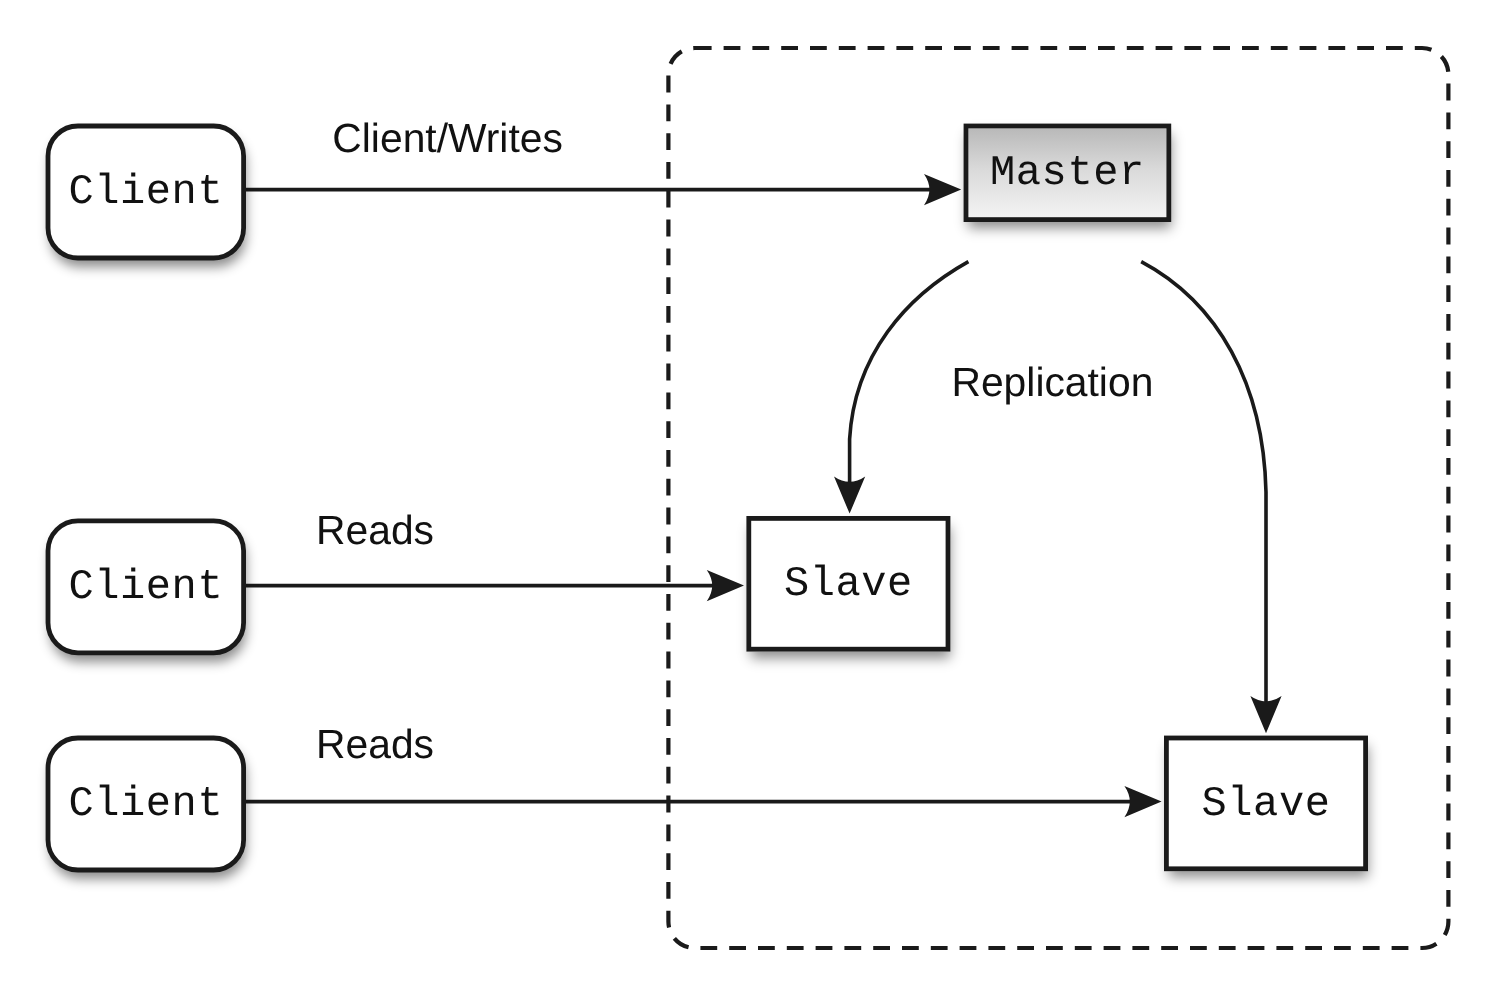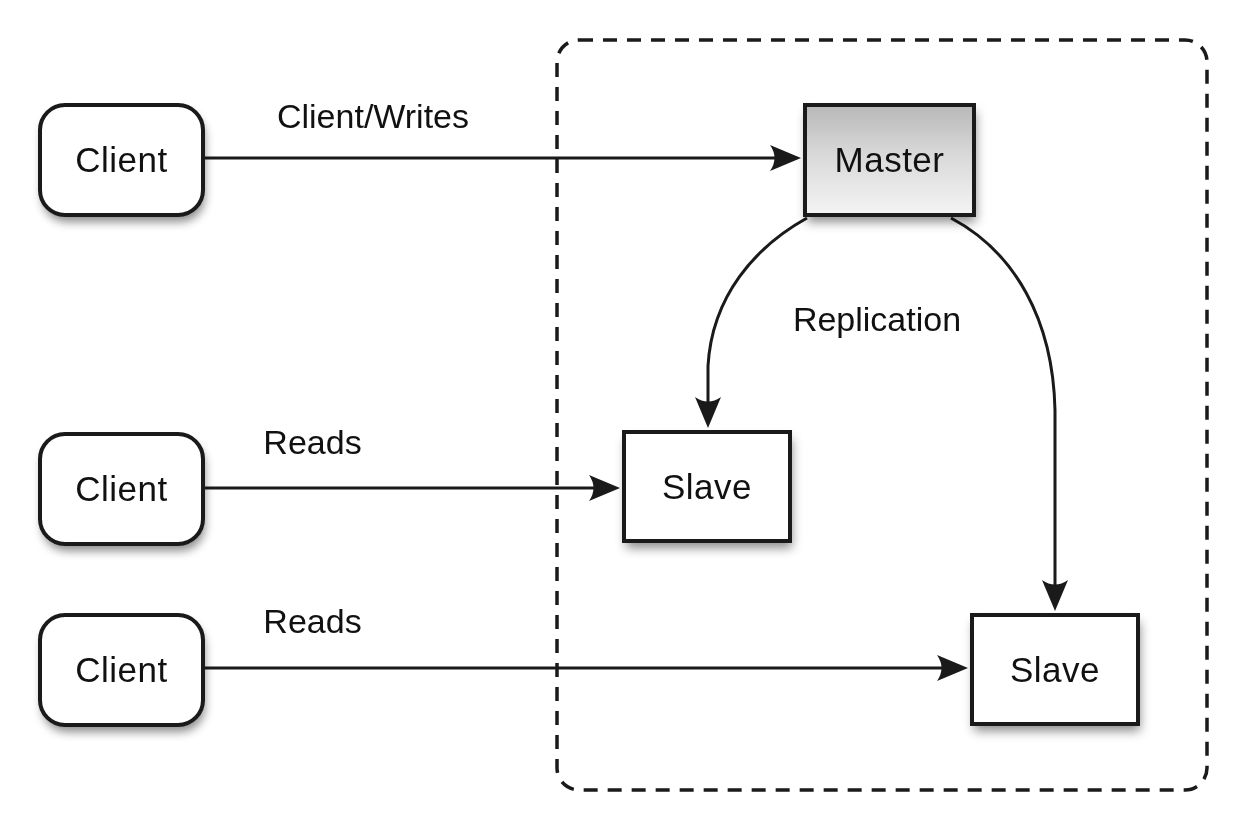--- a/index.html
+++ b/index.html
@@ -27,20 +27,21 @@
     box-sizing: border-box;
     display: flex;
     align-items: center;
     justify-content: center;
     border: 4px solid #1a1a1a;
     background: #ffffff;
     color: #111111;
     font-size: 35px;
     letter-spacing: 0.5px;
     box-shadow: 2px 7px 10px -2px rgba(0,0,0,0.45);
+    font-family: Liberation Mono, monospace;
   }
   .node.client {
     width: 167px;
     height: 114px;
     border-radius: 27px;
   }
   .node.master {
     background: linear-gradient(to bottom, #b9b9b9 0%, #d9d9d9 45%, #f3f3f3 100%);
   }
   .edge-label {
@@ -91,21 +92,21 @@
     <path class="wire" d="M 951 218 C 1015 252, 1053 320, 1055 410 L 1055 587"></path>
     <path class="arrowhead" d="M 1055 611 L 1042 580 Q 1055 589 1068 580 Z"></path>
   </svg>
 
   <div class="node client" style="left:38px; top:103px;">Client</div>
 
   <div class="node client" style="left:38px; top:432px;">Client</div>
 
   <div class="node client" style="left:38px; top:613px;">Client</div>
 
-  <div class="node master" style="left:803px; top:103px; width:173px; height:114px;">Master</div>
+  <div class="node master" style="left:803px; top:103px; width:173px; height:82px;">Master</div>
 
   <div class="node slave" style="left:622px; top:430px; width:170px; height:113px;">Slave</div>
 
   <div class="node slave" style="left:970px; top:613px; width:170px; height:113px;">Slave</div>
 
   <div class="edge-label" style="left:245px; top:97px; width:256px;">Client/Writes</div>
 
   <div class="edge-label" style="left:240px; top:423px; width:145px;">Reads</div>
 
   <div class="edge-label" style="left:240px; top:602px; width:145px;">Reads</div>

